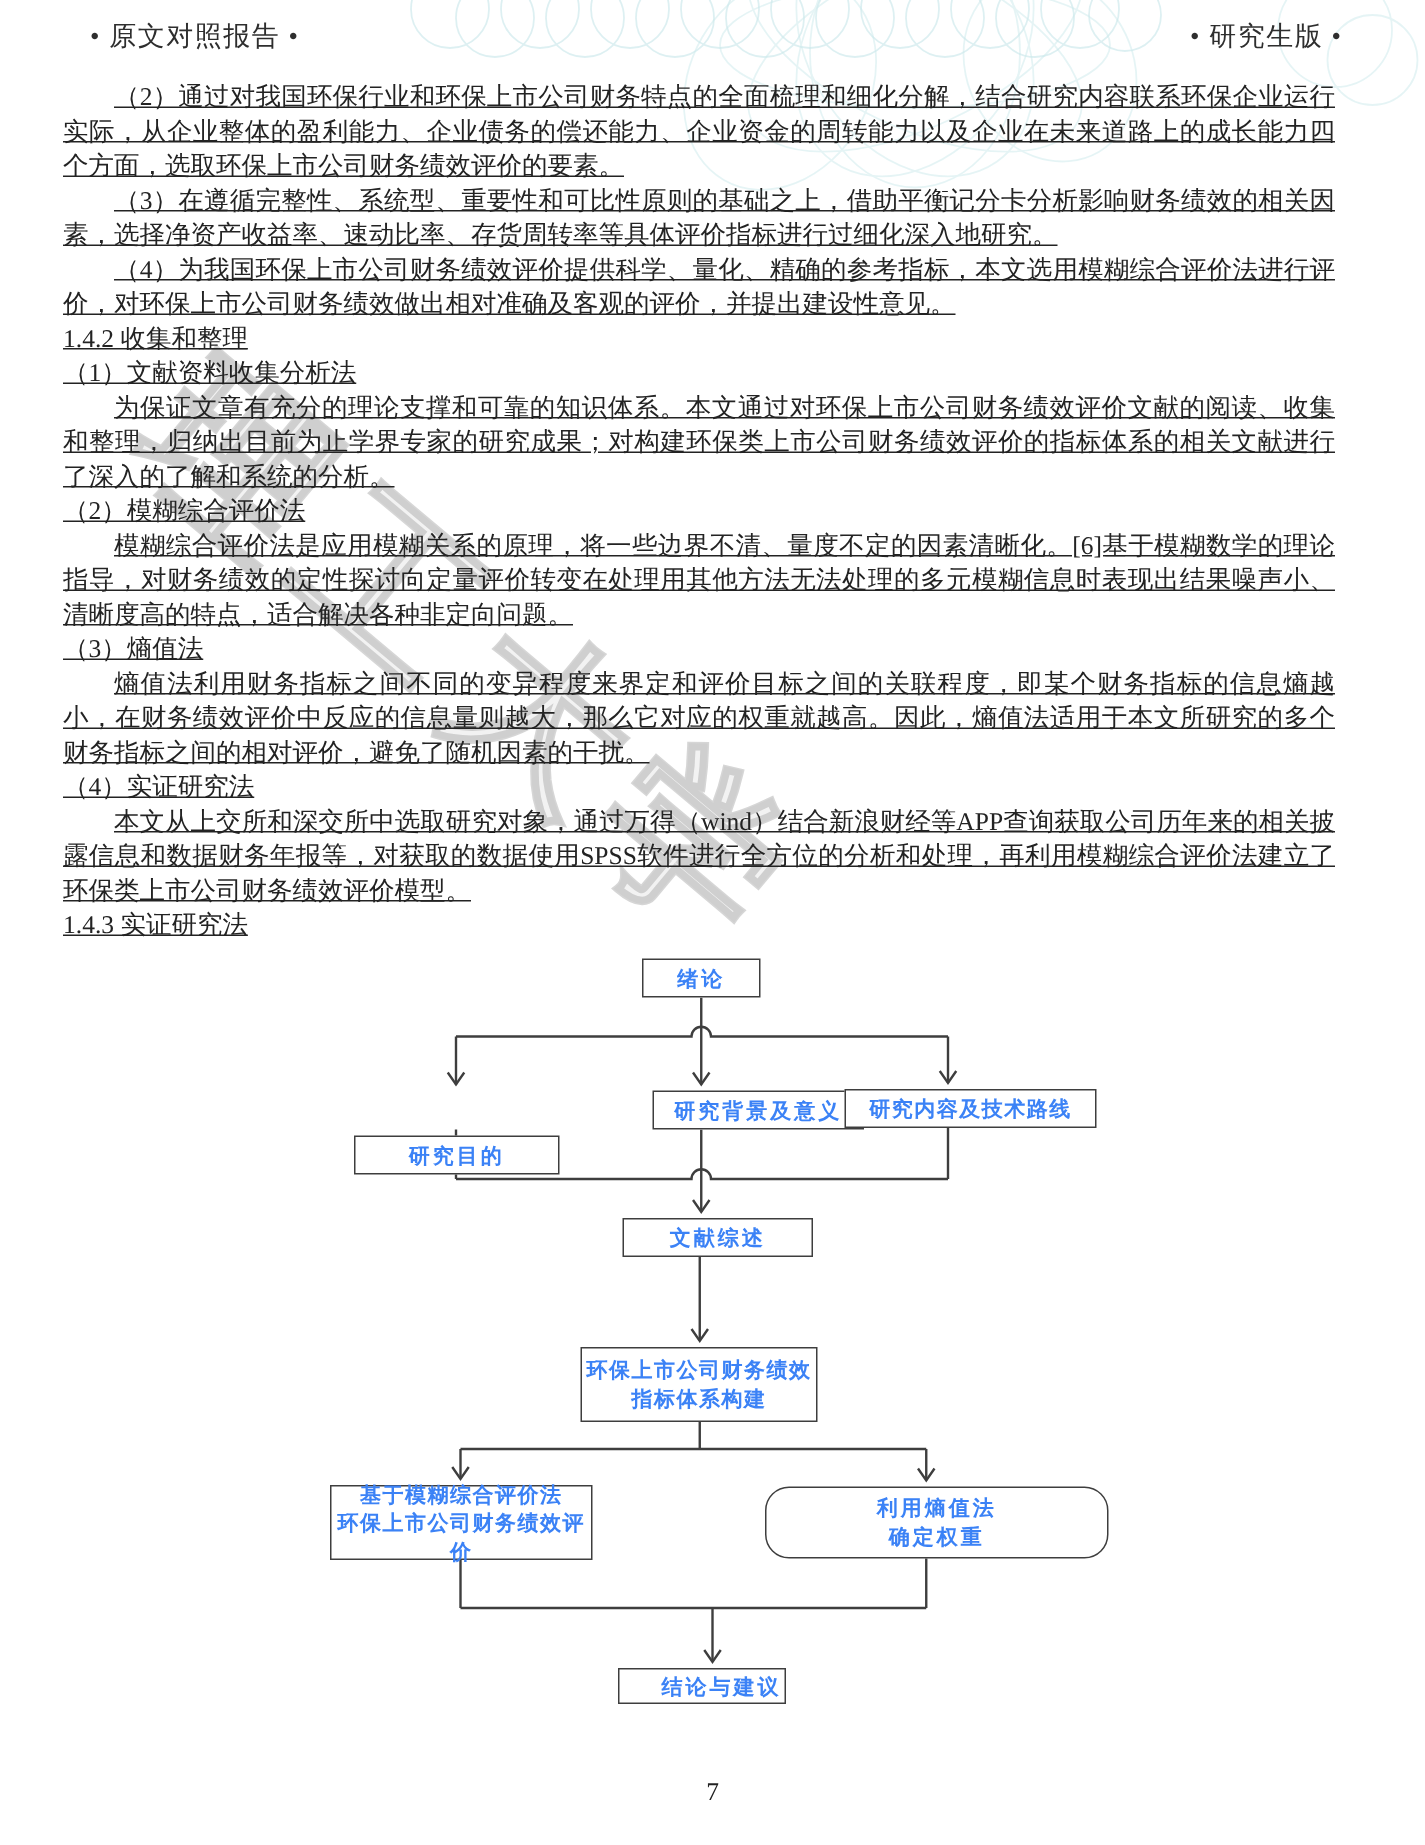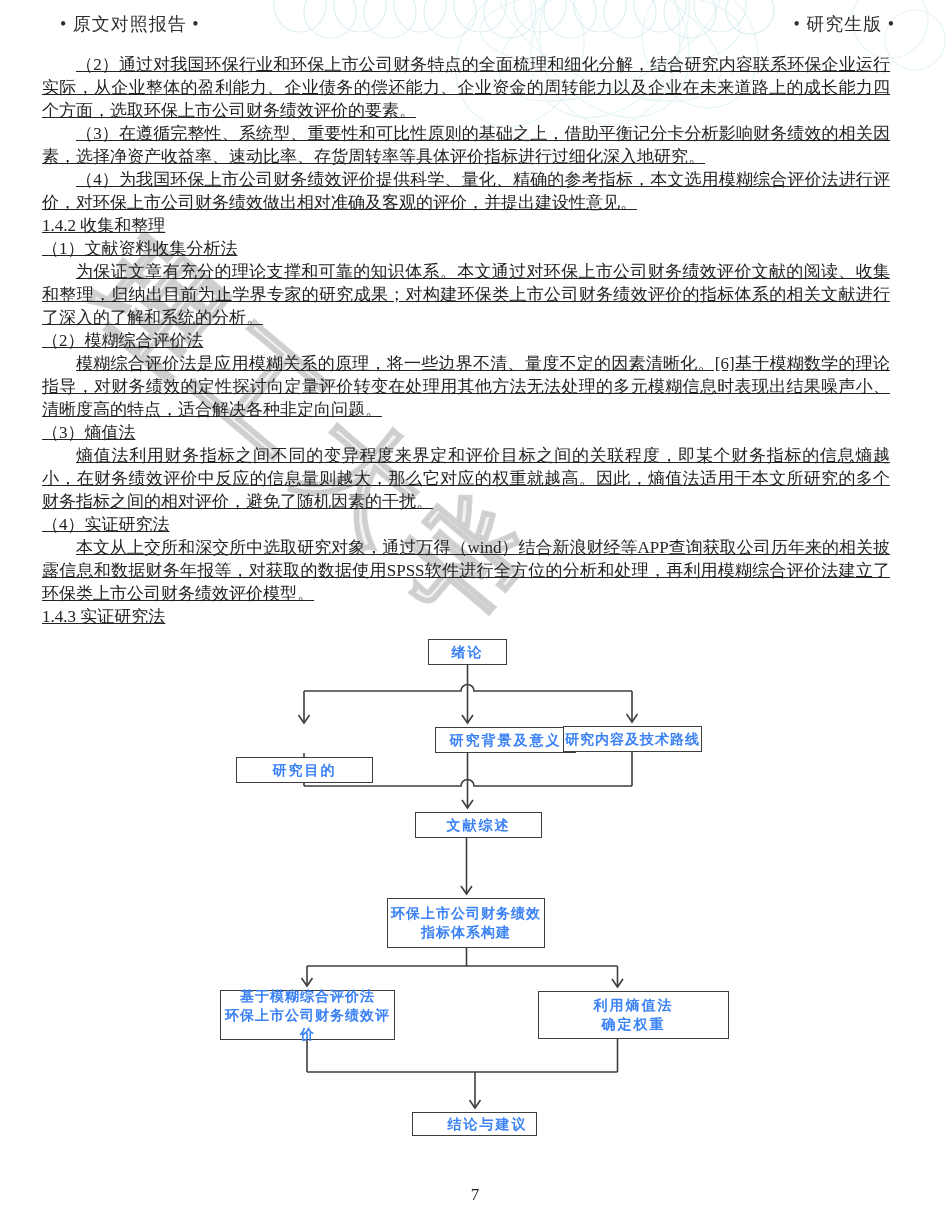--- a/index.html
+++ b/index.html
@@ -152,31 +152,31 @@
         <path d="M475 1072 V1108" marker-end="url(#arr)"></path>
       </g>
     </svg>
 
     <div class="node" style="left:428px;top:639px;width:79px;height:26px;">绪论</div>
 
     <div class="node" style="left:236px;top:757px;width:137px;height:26px;">研究目的</div>
 
     <div class="node" style="left:397px;top:727px;width:141px;height:26px;margin-left:38px;">研究背景及意义</div>
 
-    <div class="node" style="left:563px;top:726px;width:139px;height:26px;letter-spacing:1px;">研究内容及技术路线</div>
+    <div class="node" style="left:563px;top:726px;width:168px;height:26px;letter-spacing:1px;">研究内容及技术路线</div>
 
     <div class="node" style="left:403px;top:812px;width:127px;height:26px;margin-left:12px;">文献综述</div>
 
     <div class="node" style="left:220px;top:990px;width:175px;height:50px;letter-spacing:1px;">基于模糊综合评价法
 环保上市公司财务绩效评价</div>
 
     <div class="node" style="left:387px;top:898px;width:158px;height:50px;letter-spacing:1px;">环保上市公司财务绩效
 指标体系构建</div>
 
-    <div class="node" style="left:538px;top:991px;width:191px;height:48px;">利用熵值法
+    <div class="node" style="left:510px;top:991px;width:229px;height:48px;border-radius:16px;">利用熵值法
 确定权重</div>
 
-    <div class="node" style="left:412px;top:1112px;width:125px;height:24px;padding-left:26px;">结论与建议</div>
+    <div class="node" style="left:412px;top:1112px;width:112px;height:24px;padding-left:26px;">结论与建议</div>
   </div>
 
   <div class="pagenum">7</div>
 
 </div>
 
 </body></html>

